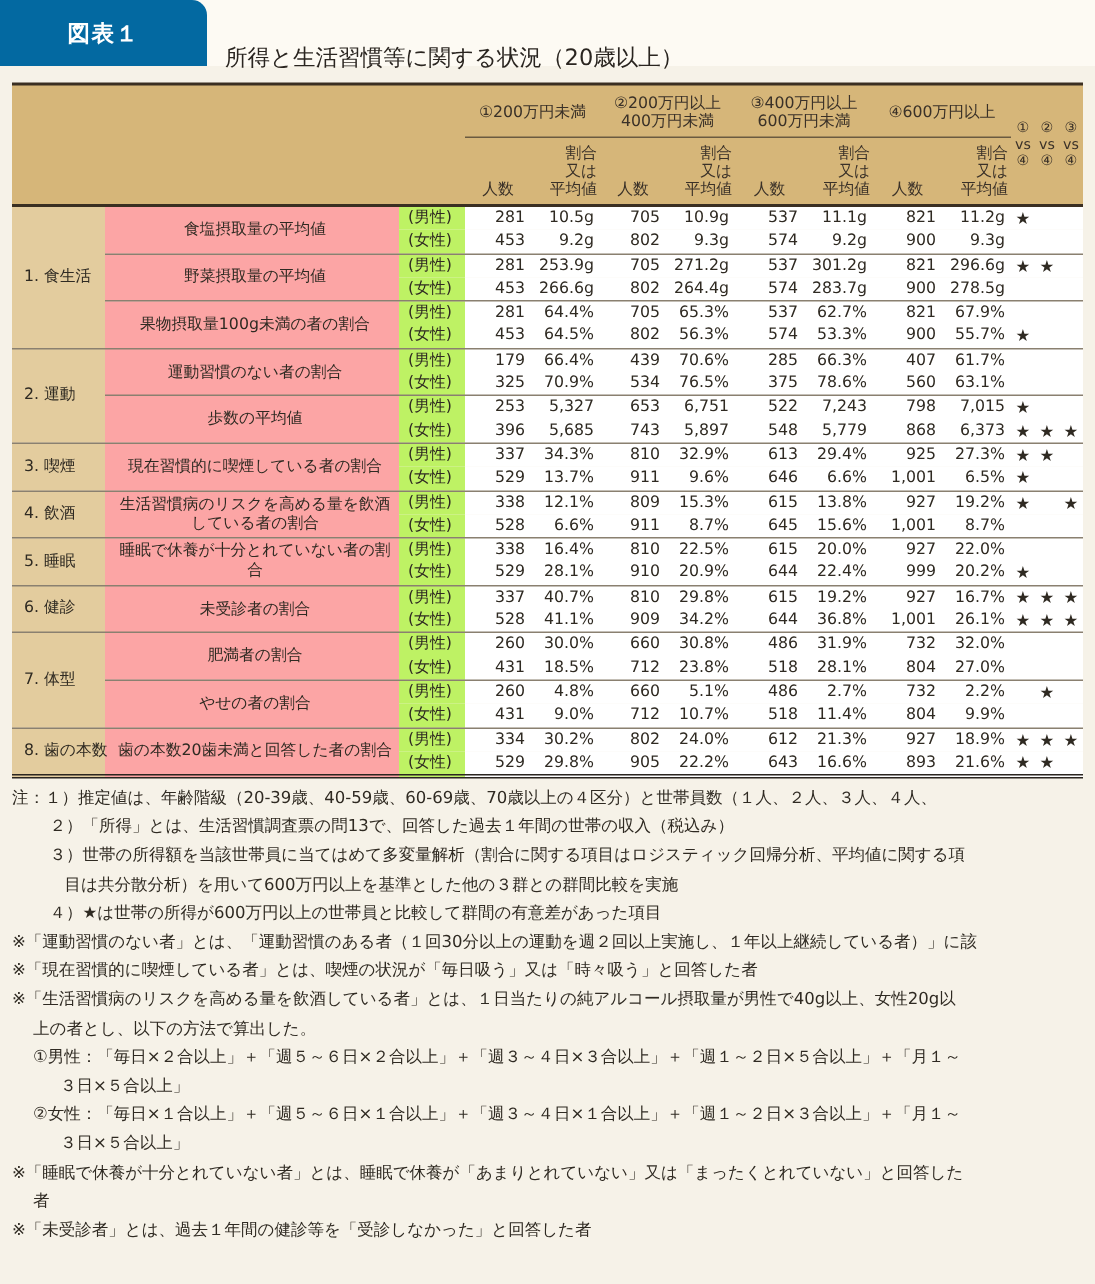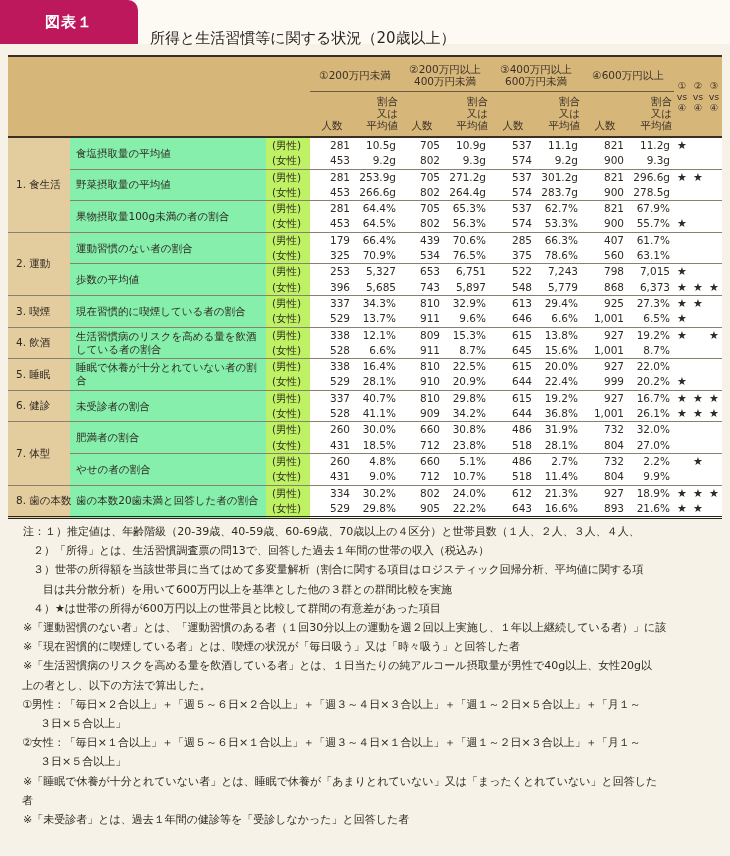--- a/index.html
+++ b/index.html
@@ -1,44 +1,44 @@
 <!DOCTYPE html>
 <html><head>
   <meta charset="utf-8">
   <style>
     * { box-sizing: border-box; margin: 0; padding: 0; }
     html, body { width: 730px; height: 856px; background: #f6f2e8; overflow: hidden; }
     body { font-family: "DejaVu Sans", "Liberation Sans", sans-serif; color: #2f2a22; position: relative; }
 
     .titlebar { position: absolute; left: 0; top: 0; width: 730px; height: 44px; background: #fdfaf3; }
-    .tag { position: absolute; left: 0; top: 0; width: 138px; height: 44px; background: #be185d; border-top-right-radius: 10px; color: #fff; font-size: 15px; font-weight: bold; line-height: 44px; text-align: center; letter-spacing: 1px; }
+    .tag { position: absolute; left: 0; top: 0; width: 138px; height: 44px; background: #0369a1; border-top-right-radius: 10px; color: #fff; font-size: 15px; font-weight: bold; line-height: 44px; text-align: center; letter-spacing: 1px; }
     .title { position: absolute; left: 150px; top: 16px; line-height: 44px; font-size: 15px; color: #2a2520; }
 
     .table-wrap { position: absolute; left: 8px; top: 55px; width: 726px; }
     table { width: 714px; border-collapse: collapse; table-layout: fixed; font-size: 10.5px; }
     thead tr { background: #d6b679; }
     thead { border-top: 2px solid #3a2f22; border-bottom: 2px solid #3a2f22; }
     thead th { font-weight: normal; color: #3a3128; line-height: 12px; }
     th.grp { border-bottom: 1px solid #6a5a40; padding: 6px 0 4px; text-align: center; }
-    th.sub { padding: 4px 2px 4px; text-align: right; vertical-align: bottom; font-family: Liberation Serif, serif; }
+    th.sub { padding: 4px 2px 4px; text-align: right; vertical-align: bottom; }
     th.sub.cnt { text-align: center; }
     th.vs { font-size: 9.5px; text-align: center; vertical-align: middle; line-height: 11px; }
 
     tbody td { line-height: 15.3px; height: 15.3px; padding: 0 2px; white-space: nowrap; }
     td.cat { background: #e3cc9e; padding-left: 8px; vertical-align: middle; }
-    td.item { background: #86efac; padding-left: 6px; vertical-align: middle; white-space: normal; line-height: 13px; }
+    td.item { background: #fca5a5; padding-left: 6px; vertical-align: middle; white-space: normal; line-height: 13px; text-align: center; }
     td.sex { background: #bef264; padding-left: 6px; }
     td.num { background: #fff; text-align: right; padding-right: 4px; }
     td.star { background: #fff; text-align: center; font-size: 11px; }
     tr.grp-top td { border-top: 1.5px solid #8a8070; }
     tr.item-top td.item, tr.item-top td.sex, tr.item-top td.num, tr.item-top td.star { border-top: 1.5px solid #8a8070; }
     tbody { border-bottom: 3px double #2a2520; }
 
     .notes { position: absolute; left: 8px; top: 522px; width: 716px; font-size: 11px; line-height: 19.2px; color: #2f2a22; }
-    .notes .n { padding-left: 0; margin-left: 15px; }
+    .notes .n { padding-left: 0; }
     .notes .ind1 { padding-left: 57px; }
     .notes .ind2 { padding-left: 25px; }
     .notes .ind2b { padding-left: 35px; }
     .notes .ind3 { padding-left: 14px; }
     .notes .ind4 { padding-left: 32px; }
   </style>
 </head>
 <body>
 
 <div class="titlebar">

